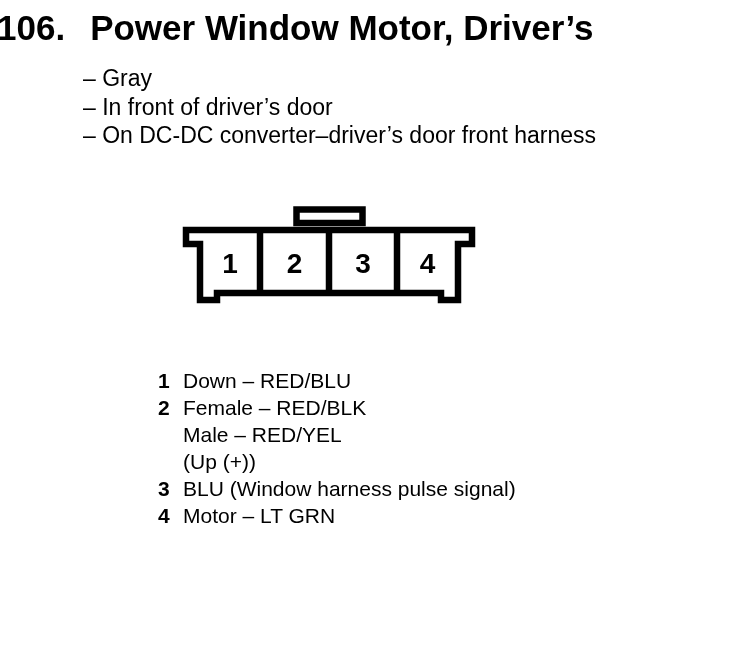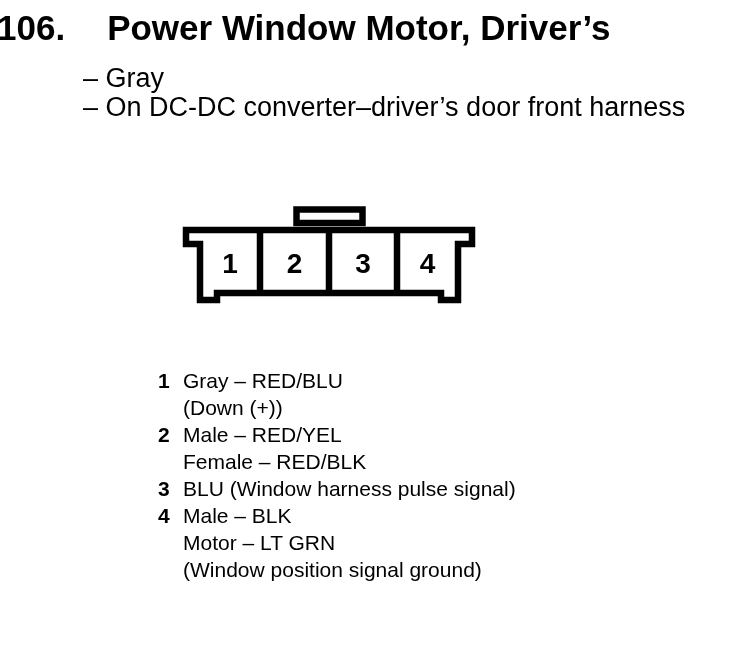--- a/index.html
+++ b/index.html
@@ -17,27 +17,27 @@
     position: absolute;
     top: 10px;
     left: 0;
     display: flex;
     font-weight: bold;
     font-size: 35px;
     line-height: 35px;
     white-space: nowrap;
   }
   .heading .num { margin-left: -3px; }
-  .heading .ttl { margin-left: 42px; }
+  .heading .ttl { margin-left: 25px; }
   
   .bullets {
     position: absolute;
     top: 64px;
     left: 83px;
-    font-size: 27px;
+    font-size: 23px;
     line-height: 28.5px;
     white-space: nowrap;
   }
   
   .connector-svg {
     position: absolute;
     left: 160px;
     top: 196px;
     width: 340px;
     height: 120px;
@@ -70,20 +70,21 @@
 
 <div class="page">
 
   <div class="heading">
     <span class="num">106.</span>
     <span class="ttl">Power Window Motor, Driver’s</span>
   </div>
 
   <div class="bullets">
     <div class="bullet">– Gray</div>
+    <div class="bullet">– In front of driver’s door</div>
     <div class="bullet">– On DC-DC converter–driver’s door front harness</div>
   </div>
 
   <svg class="connector-svg" viewBox="0 0 340 120" xmlns="http://www.w3.org/2000/svg">
 
     <rect class="ink" x="136.5" y="13.5" width="66" height="13.5" fill="#ffffff" stroke-width="6.5"></rect>
 
     <path class="ink" d="M 26 34 H 312 V 48 H 298 V 104 H 281 V 97 H 57 V 104 H 40 V 48 H 26 Z" fill="#ffffff" stroke-width="6.5" stroke-linejoin="miter"></path>
 
     <line class="ink" x1="100" y1="34" x2="100" y2="97" stroke-width="6.5"></line>
@@ -94,43 +95,41 @@
     <text class="cav-num" x="134.5" y="77" text-anchor="middle">2</text>
     <text class="cav-num" x="203" y="77" text-anchor="middle">3</text>
     <text class="cav-num" x="267.5" y="77" text-anchor="middle">4</text>
   </svg>
 
   <div class="pins">
 
     <div class="pin">
       <span class="pin-num">1</span>
       <div class="pin-lines">
-        <div>Gray – RED/BLU</div>
-        <div>(Down (+))</div>
+        <div>Down – RED/BLU</div>
       </div>
     </div>
 
     <div class="pin">
       <span class="pin-num">2</span>
       <div class="pin-lines">
+        <div>Female – RED/BLK</div>
         <div>Male – RED/YEL</div>
-        <div>Female – RED/BLK</div>
+        <div>(Up (+))</div>
       </div>
     </div>
 
     <div class="pin">
       <span class="pin-num">3</span>
       <div class="pin-lines">
         <div>BLU (Window harness pulse signal)</div>
       </div>
     </div>
 
     <div class="pin">
       <span class="pin-num">4</span>
       <div class="pin-lines">
-        <div>Male – BLK</div>
         <div>Motor – LT GRN</div>
-        <div>(Window position signal ground)</div>
       </div>
     </div>
 
   </div>
 </div>
 
 </body></html>

